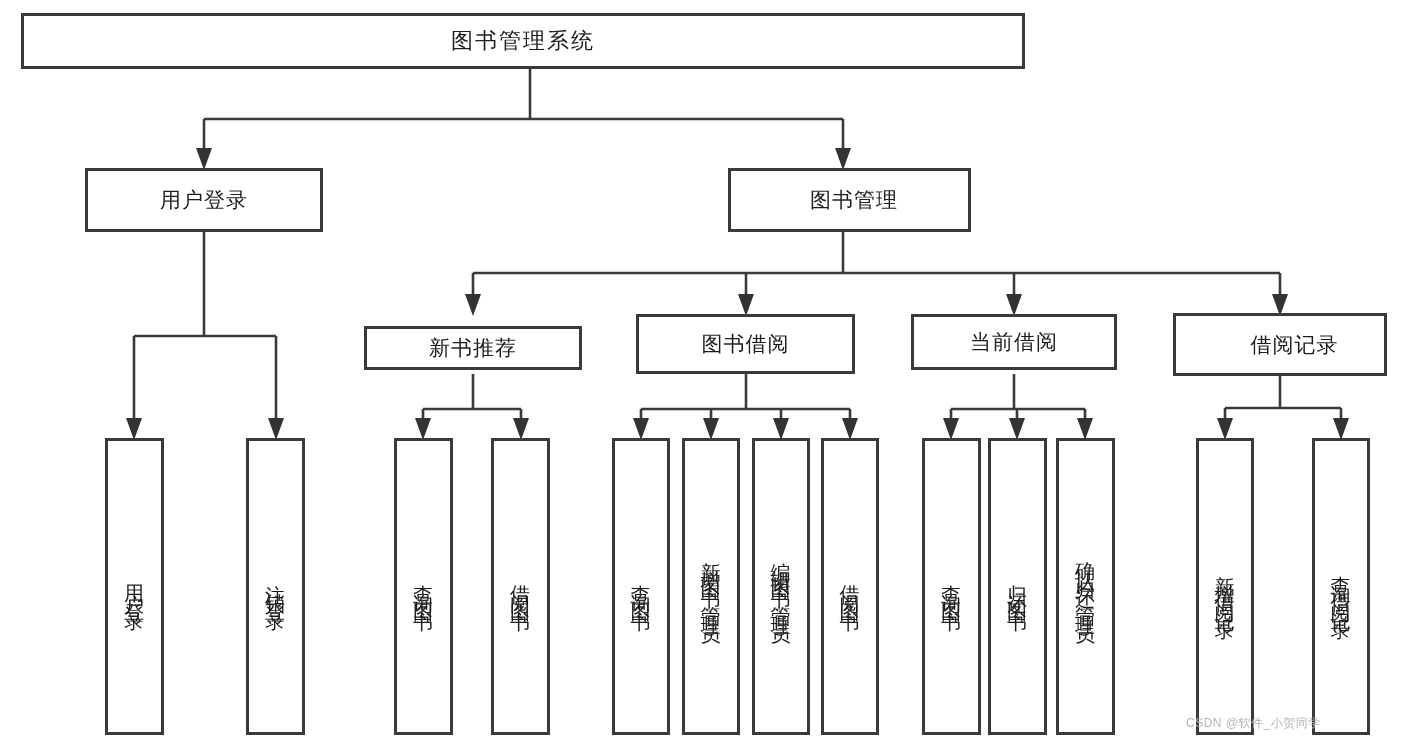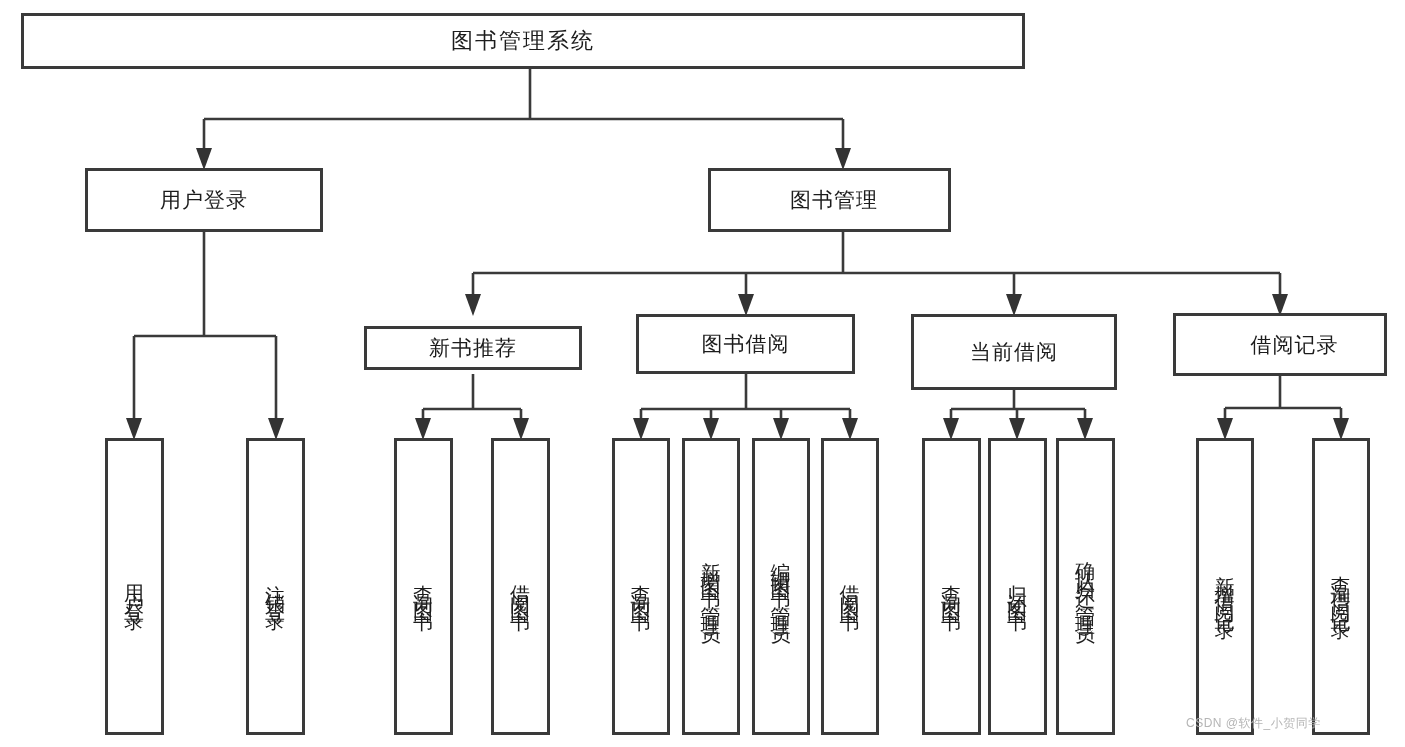--- a/index.html
+++ b/index.html
@@ -118,31 +118,31 @@
     </g>
   </svg>
 
   <div class="node h root-box" style="left:21px; top:13px; width:1004px; height:56px;">
     <span>图书管理系统</span>
   </div>
 
   <div class="node h" style="left:85px; top:168px; width:238px; height:64px;">
     <span>用户登录</span>
   </div>
-  <div class="node h" style="left:708px; top:168px; width:243px; height:64px;padding-left:9px;">
+  <div class="node h" style="left:728px; top:168px; width:243px; height:64px;padding-left:9px;">
     <span>图书管理</span>
   </div>
 
   <div class="node h" style="left:364px; top:326px; width:218px; height:44px;">
     <span>新书推荐</span>
   </div>
   <div class="node h" style="left:636px; top:314px; width:219px; height:60px;">
     <span>图书借阅</span>
   </div>
-  <div class="node h" style="left:911px; top:314px; width:206px; height:76px;">
+  <div class="node h" style="left:911px; top:314px; width:206px; height:56px;">
     <span>当前借阅</span>
   </div>
   <div class="node h" style="left:1173px; top:313px; width:214px; height:63px;padding-left:29px;">
     <span>借阅记录</span>
   </div>
 
   <div class="node" style="left:105px; top:438px; width:59px; height:297px;">
     <span class="vtext">用户登录</span>
   </div>
   <div class="node" style="left:246px; top:438px; width:59px; height:297px;">

